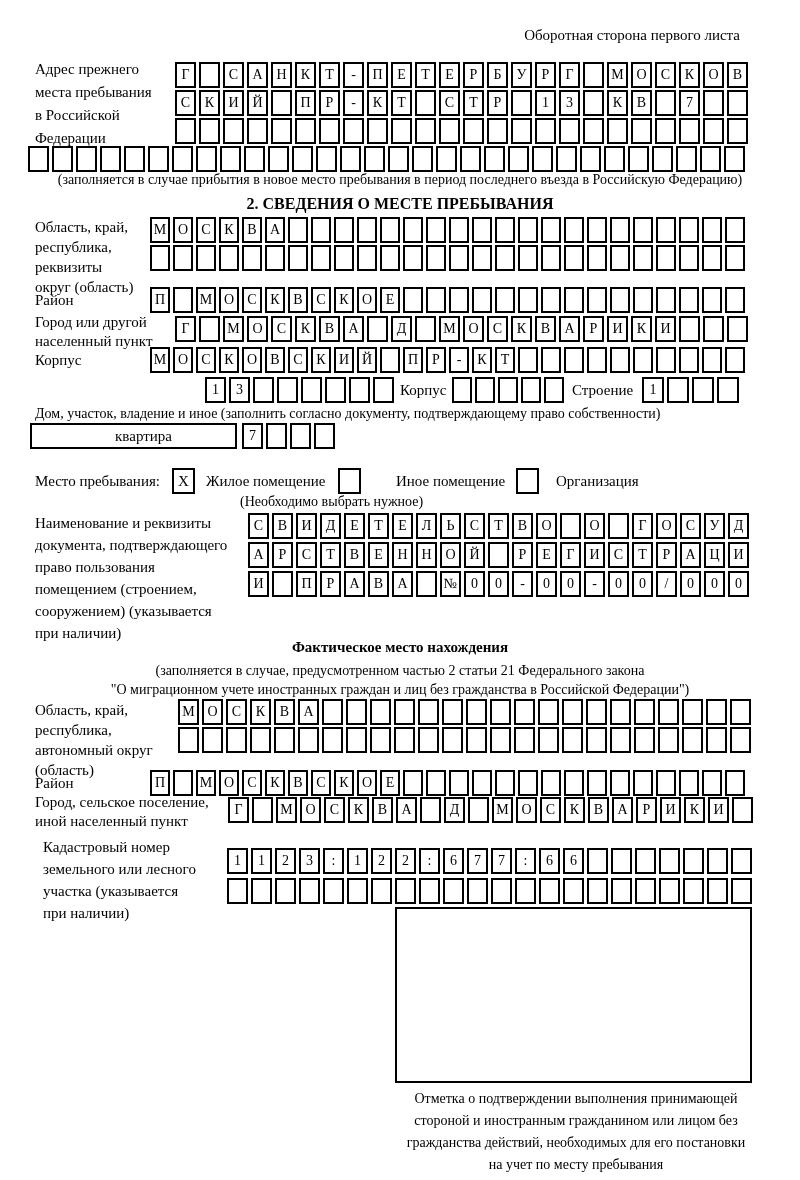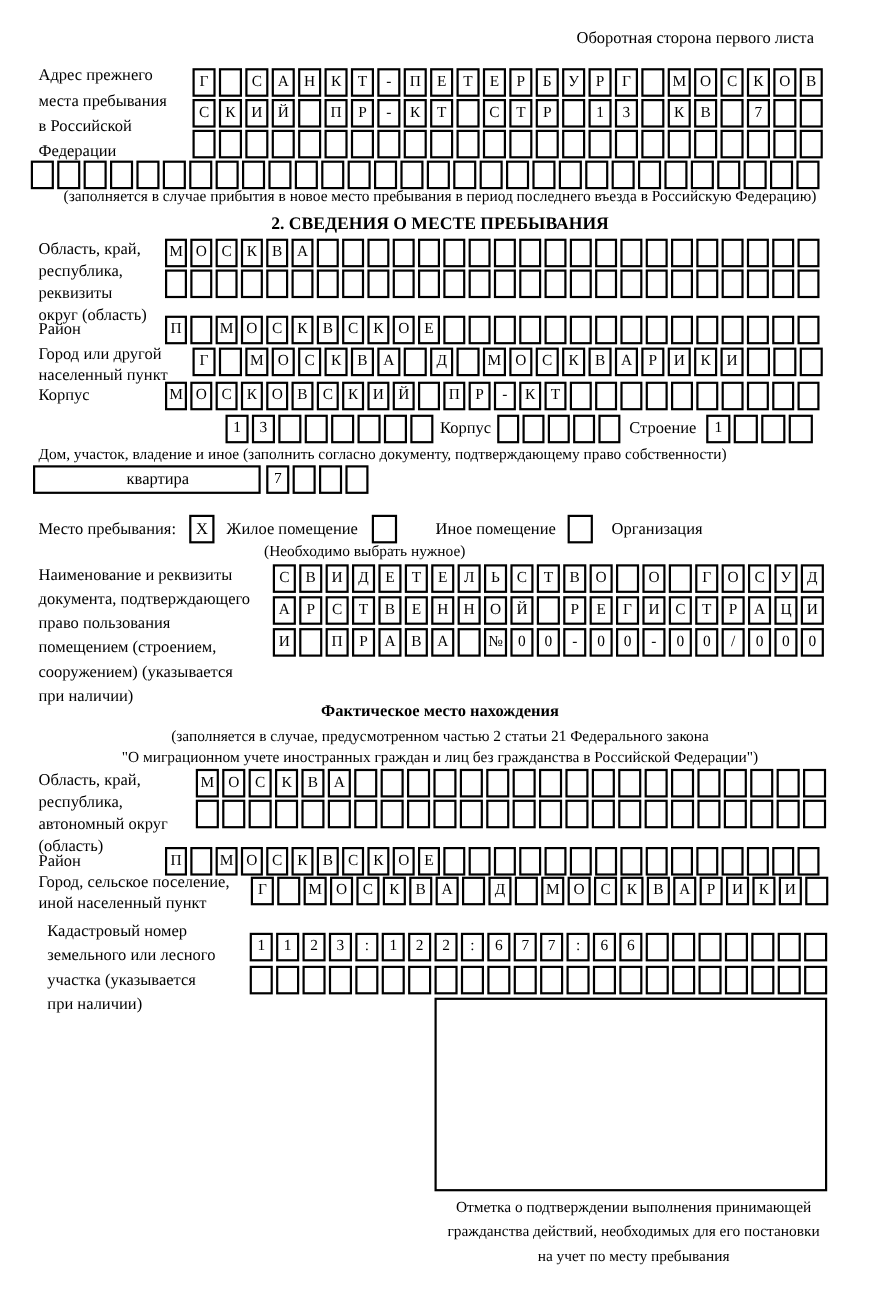--- a/index.html
+++ b/index.html
@@ -610,17 +610,18 @@
       <div class="cell"></div>
       <div class="cell"></div>
       <div class="cell"></div>
       <div class="cell"></div>
       <div class="cell"></div>
     </div>
 
   <div class="abs stamp" style="left:395px;top:907px;width:357px;height:176px;"></div>
   <div class="abs cap" style="left:385px;top:1088px;width:382px;text-align:center;line-height:22px;">
     <div>Отметка о подтверждении выполнения принимающей</div>
+    <div>стороной и иностранным гражданином или лицом без</div>
     <div>гражданства действий, необходимых для его постановки</div>
     <div>на учет по месту пребывания</div>
   </div>
 
 </div>
 
 </body></html>

